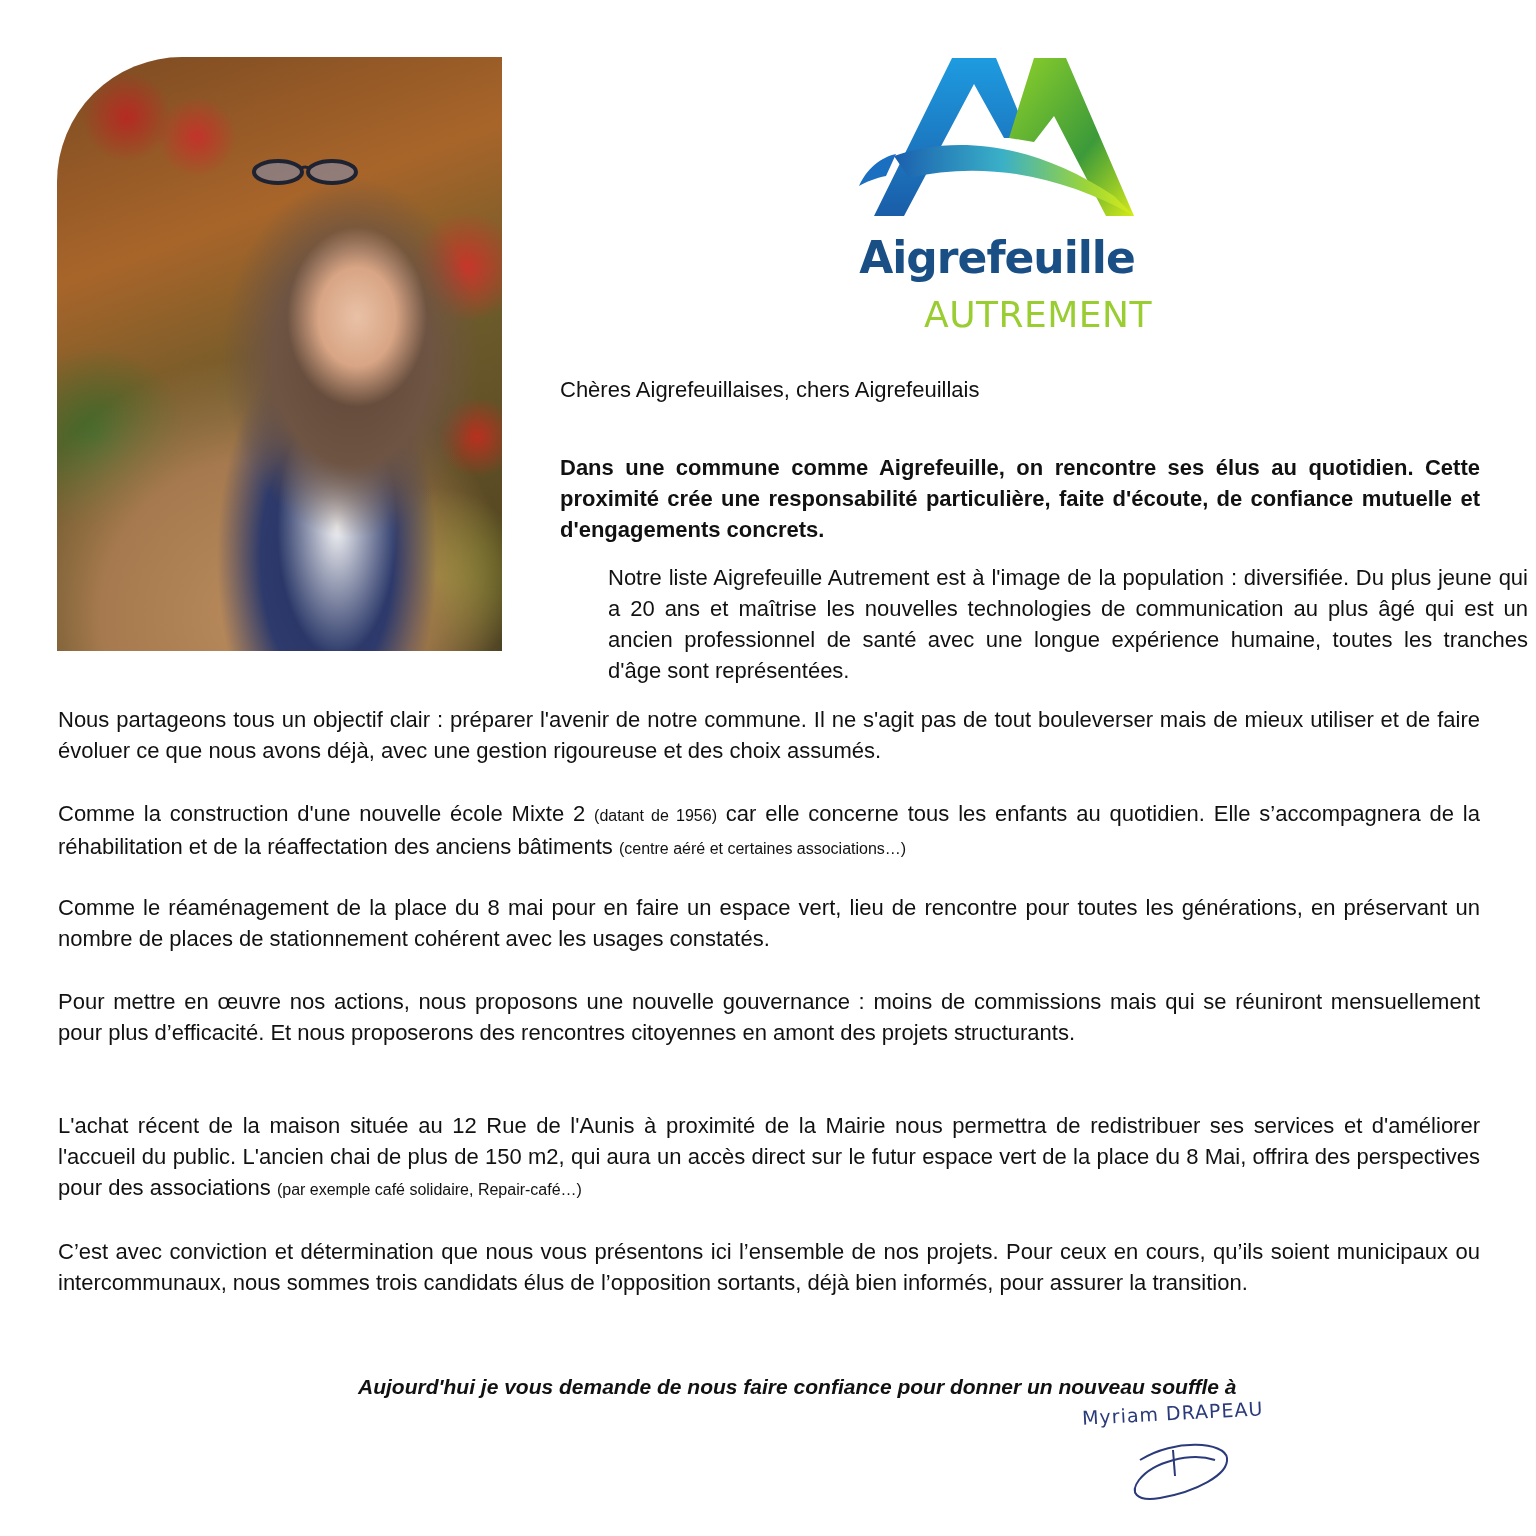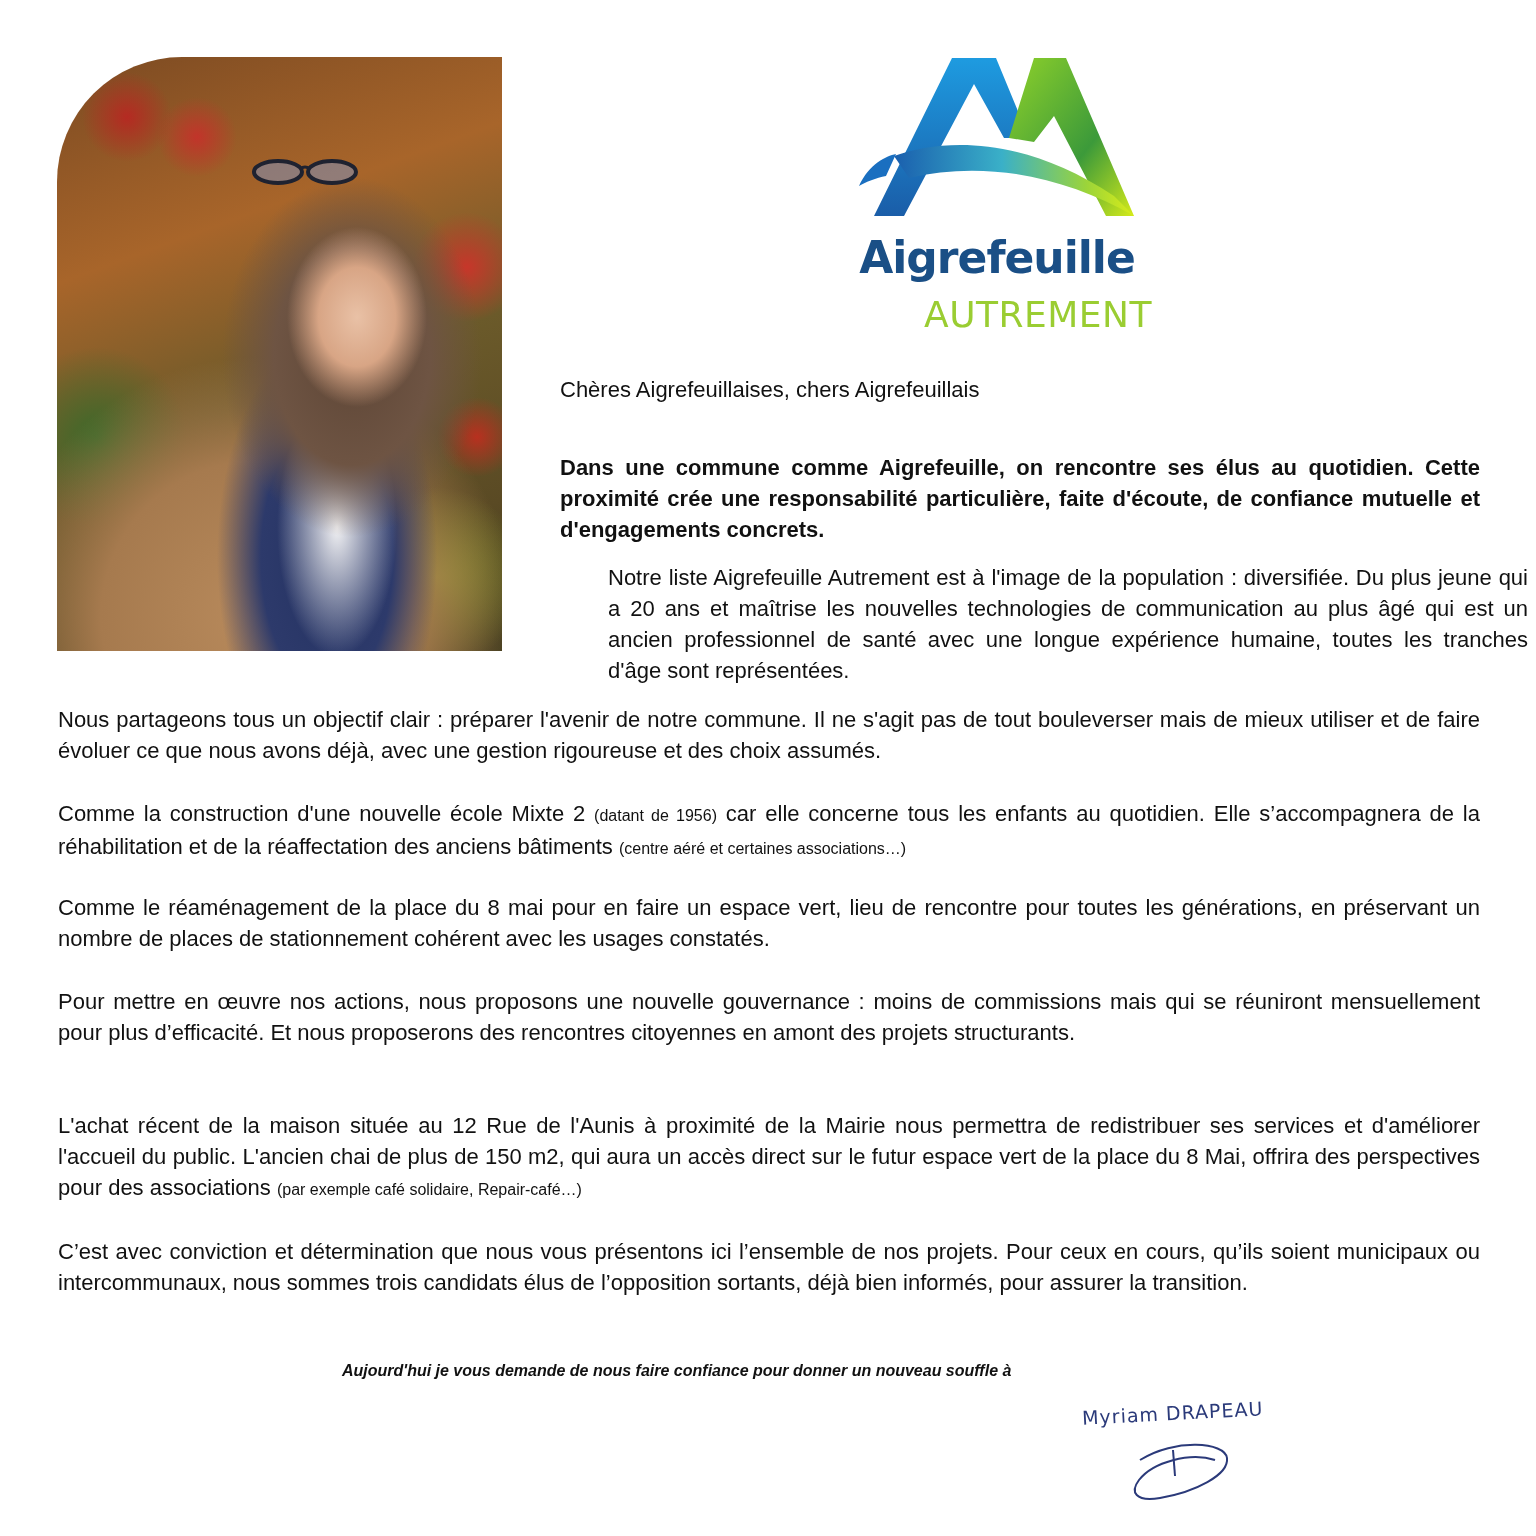--- a/index.html
+++ b/index.html
@@ -47,21 +47,21 @@
   .p1 { left: 560px; top: 452px; width: 920px; font-weight: bold; }
   .p2 { left: 560px; top: 562px; width: 920px; margin-left: 48px; }
   .p3 { left: 58px; top: 704px; width: 1422px; }
   .p4 { left: 58px; top: 798px; width: 1422px; }
   .p5 { left: 58px; top: 892px; width: 1422px; }
   .p6 { left: 58px; top: 986px; width: 1422px; }
   .p7 { left: 58px; top: 1110px; width: 1422px; }
   .p8 { left: 58px; top: 1236px; width: 1422px; }
   .closing {
     position: absolute; left: 342px; top: 1356px; width: 960px;
-    font-size: 16px; line-height: 30px; font-style: italic; font-weight: bold; margin: 0;
+    font-size: 21px; line-height: 30px; font-style: italic; font-weight: bold; margin: 16px;
   }
   .signature { position: absolute; left: 1075px; top: 1400px; width: 230px; height: 110px; }
   .sig-name {
     position: absolute; left: 1082px; top: 1402px;
     font-family: "DejaVu Sans", sans-serif; font-size: 19px; color: #2b3a7a;
     transform: rotate(-3deg); letter-spacing: 1px;
   }
 </style>
 </head>
 <body>

